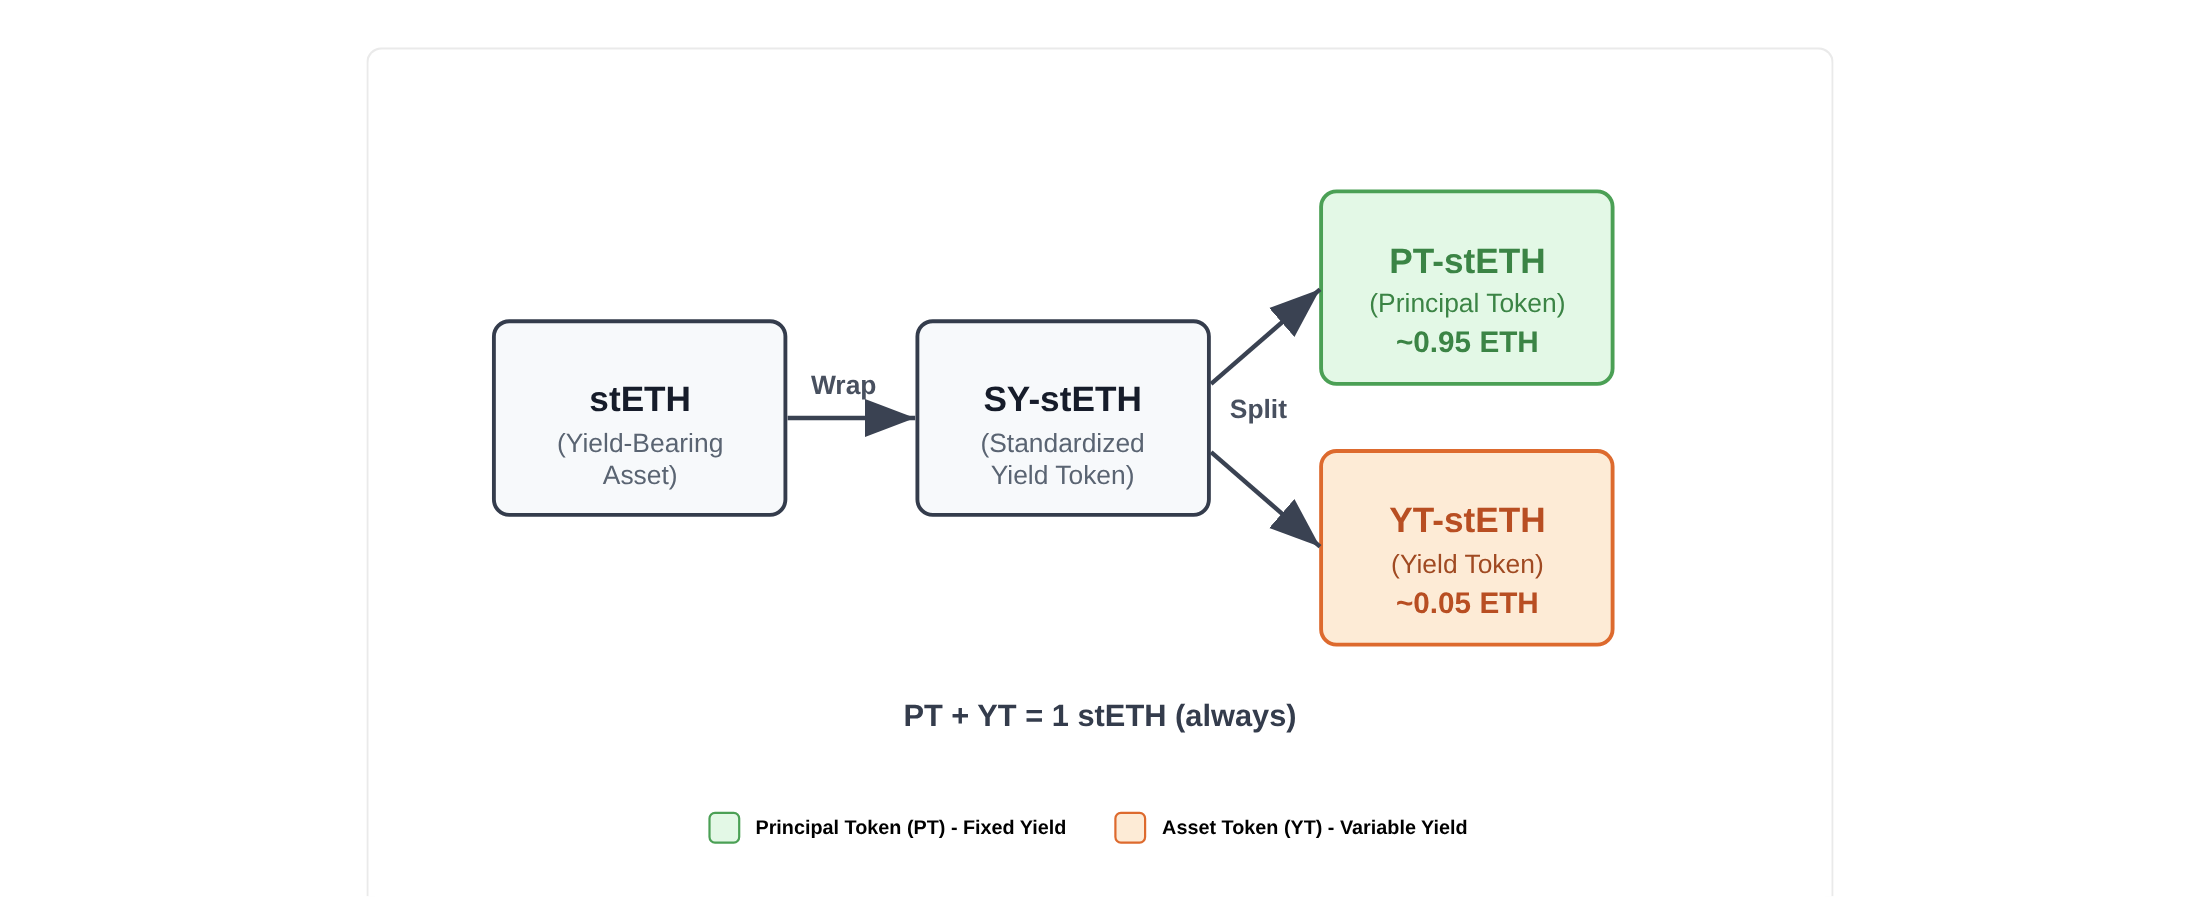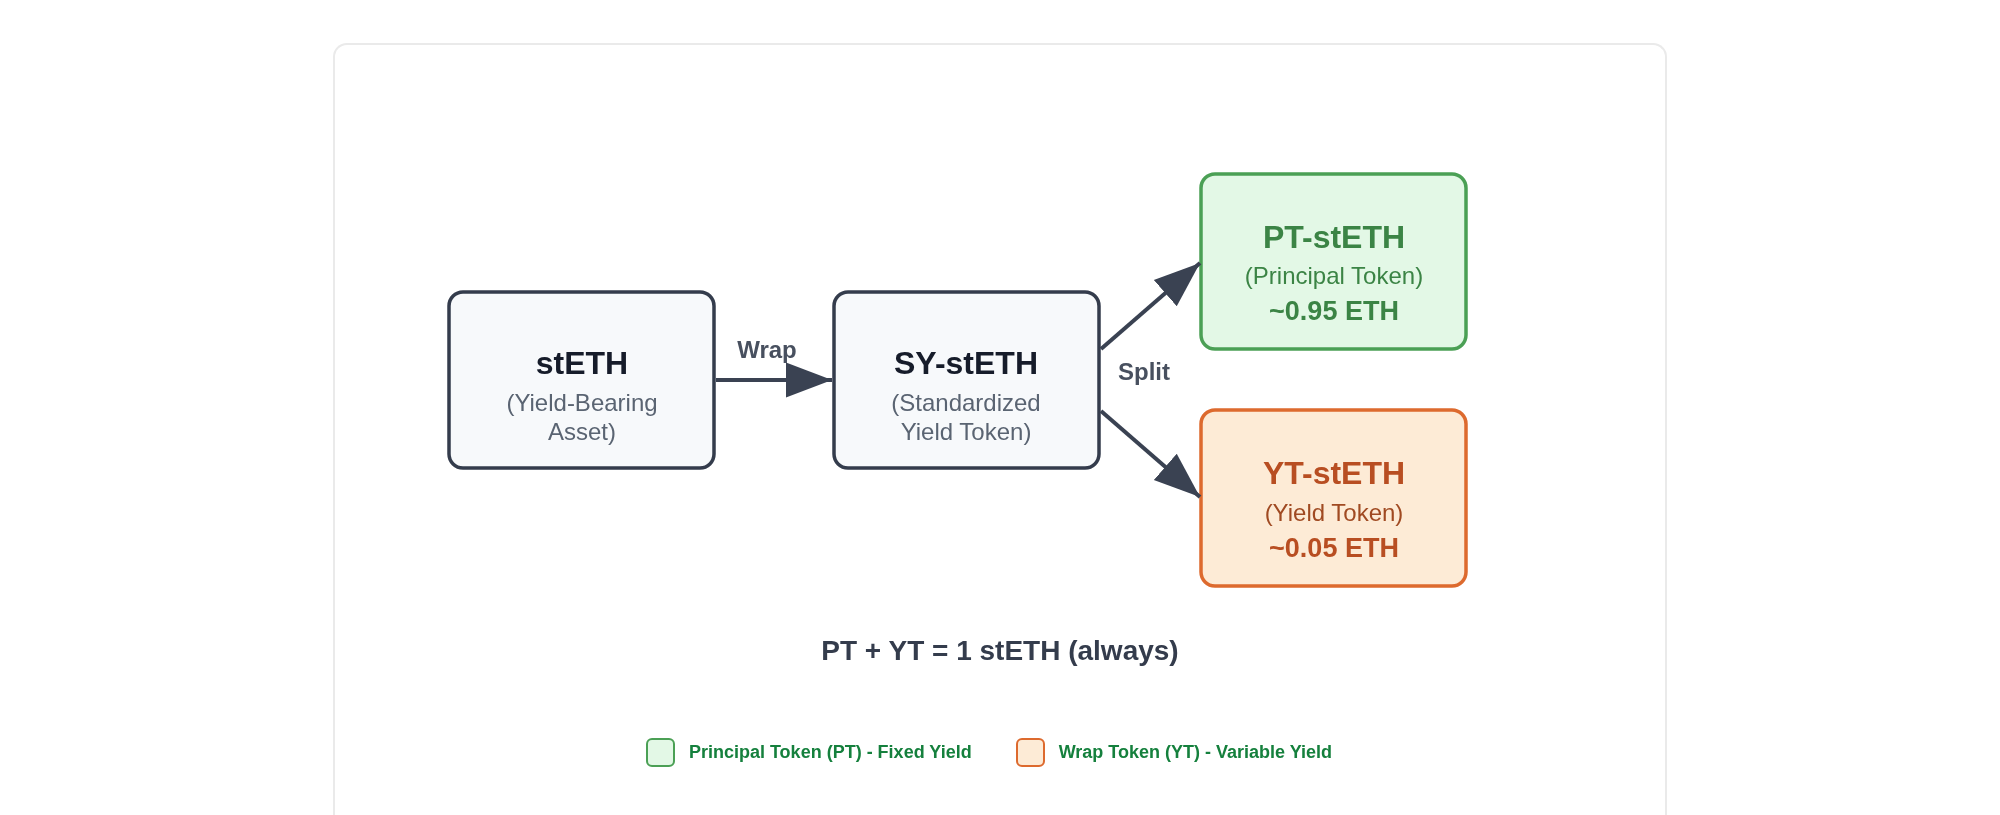--- a/index.html
+++ b/index.html
@@ -11,21 +11,21 @@
     }
     svg.diagram { position: absolute; left: 0; top: 0; width: 2000px; height: 815px; }
     .legend {
       position: absolute; top: 738px; left: 0; width: 2000px;
       display: flex; justify-content: center; align-items: center; gap: 0;
     }
     .legend-item { display: flex; align-items: center; margin: 0 22px; padding-left: 0; }
     .swatch { width: 29px; height: 29px; border-radius: 6px; box-sizing: border-box; margin-right: 14px; }
     .swatch.pt { background: #e3f8e6; border: 2.5px solid #4ba055; }
     .swatch.yt { background: #fdebd6; border: 2.5px solid #dd6a2e; }
-    .legend-label { font-weight: bold; font-size: 18px; color: #15803d; }
+    .legend-label { font-weight: bold; font-size: 18px; color: #000000; }
     #legend-pt { margin-left: 0; }
   </style>
 </head>
 <body>
 
 <div class="card"></div>
 
 <svg class="diagram" viewBox="0 0 2000 815">
   <defs>
     <marker id="arrowhead" markerWidth="12" markerHeight="10" refX="11" refY="5" orient="auto" markerUnits="userSpaceOnUse">
@@ -74,15 +74,15 @@
   <text x="1000" y="660" text-anchor="middle" font-family="Liberation Sans, sans-serif" font-weight="bold" font-size="28" fill="#343c4c">PT + YT = 1 stETH (always)</text>
 </svg>
 
 <div class="legend">
   <div class="legend-item" id="legend-pt">
     <span class="swatch pt"></span>
     <span class="legend-label">Principal Token (PT) - Fixed Yield</span>
   </div>
   <div class="legend-item">
     <span class="swatch yt"></span>
-    <span class="legend-label">Wrap Token (YT) - Variable Yield</span>
+    <span class="legend-label">Asset Token (YT) - Variable Yield</span>
   </div>
 </div>
 
 </body></html>

